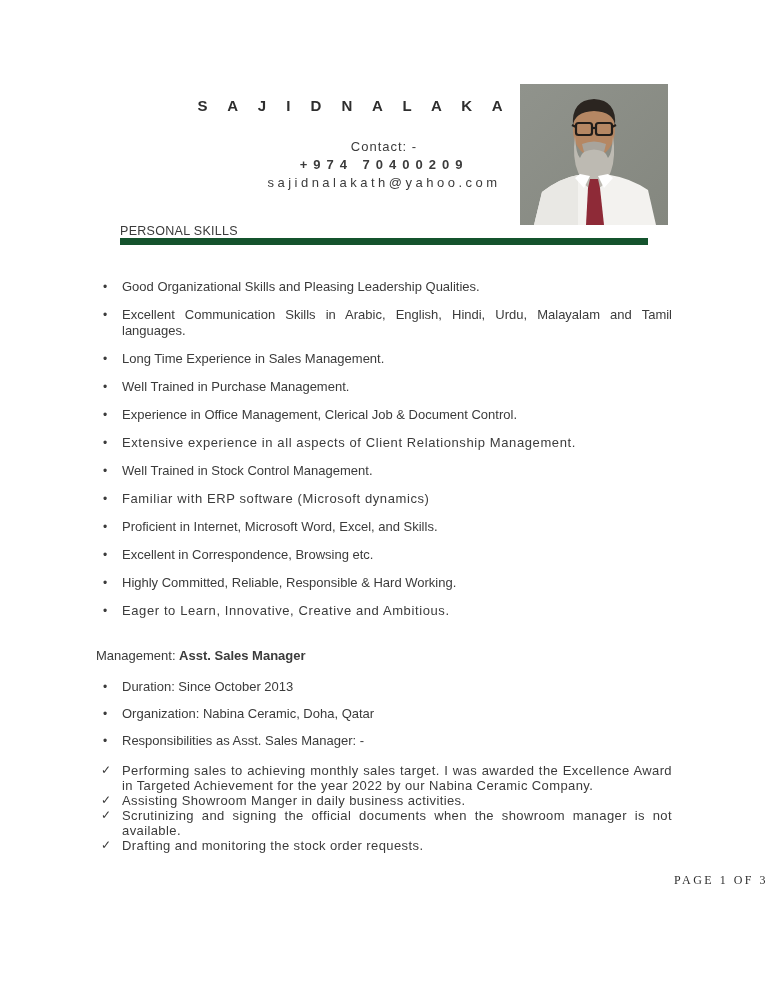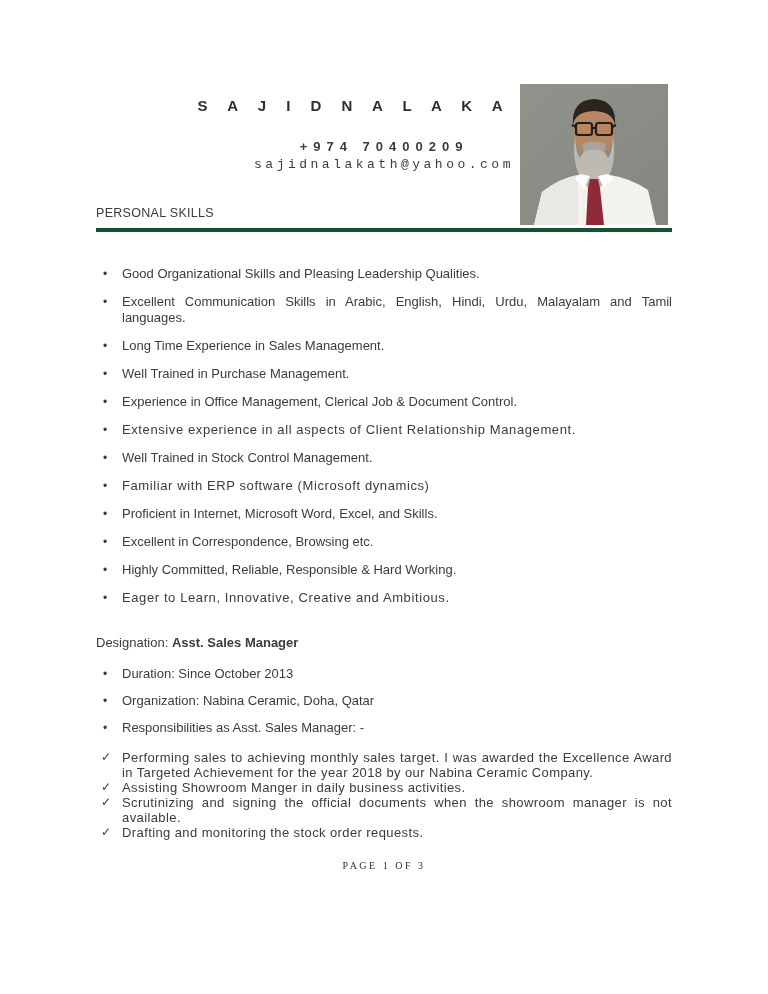--- a/index.html
+++ b/index.html
@@ -25,41 +25,41 @@
   .name {
     font-size: 15px;
     font-weight: bold;
     letter-spacing: 8px;
     color: #2e2e2e;
     white-space: nowrap;
   }
   .contact-block { margin-top: 24px; line-height: 18px; font-size: 13px; }
   .contact-label { letter-spacing: 1px; }
   .phone { letter-spacing: 6px; white-space: nowrap; font-weight: bold; }
-  .email { letter-spacing: 3.5px; white-space: nowrap; font-family: Liberation Mono, monospace; }
+  .email { letter-spacing: 3.5px; white-space: nowrap; }
 
   .photo {
     position: absolute;
     top: 84px;
     right: 100px;
     width: 148px;
     height: 141px;
     overflow: hidden;
   }
   .photo svg { display: block; }
 
   
   .section-heading {
-    margin: 0 96px;
+    margin: 0 120px;
     font-size: 12.5px;
     font-weight: normal;
     letter-spacing: 0.3px;
     color: #3a3a3a;
-    border-bottom: 4px solid #14532d;
-    padding-bottom: 8px;
+    border-bottom: 7px solid #14532d;
+    padding-bottom: 0;
   }
   .heading-skills { margin-top: 32px; }
   .heading-experience { margin-top: 19px; }
 
   
   .bullet-list { margin: 34px 96px 0 96px; }
   .bullet-item {
     display: flex;
     margin-bottom: 12px;
     font-size: 13px;
@@ -95,35 +95,36 @@
   .check-item .glyph {
     flex: 0 0 26px;
     padding-left: 5px;
     font-size: 12px;
   }
   .check-item .text { flex: 1; }
 
   
   .footer {
     margin-top: 20px;
-    text-align: center;
+    text-align: right;
     font-family: "Liberation Serif", serif;
-    font-size: 10px;
+    font-size: 12px;
     letter-spacing: 2.5px;
     color: #2f2f2f;
   }
 </style>
 </head>
 <body>
 
 <div class="page">
 
   <div class="header">
     <div class="name">S A J I D   N A L A K A T H</div>
     <div class="contact-block">
+      <div class="contact-label">Contact: -</div>
       <div class="phone">+974 70400209</div>
       <div class="email">sajidnalakath@yahoo.com</div>
     </div>
   </div>
 
   <div class="photo">
     <svg width="148" height="141" viewBox="0 0 148 141" xmlns="http://www.w3.org/2000/svg">
       <defs>
         <linearGradient id="bgGrad" x1="0" y1="0" x2="1" y2="1">
           <stop offset="0" stop-color="#90938c"></stop>
@@ -207,42 +208,42 @@
       <span class="text">Highly Committed, Reliable, Responsible &amp; Hard Working.</span>
     </div>
     <div class="bullet-item">
       <span class="glyph">•</span>
       <span class="text">Eager to Learn, Innovative, Creative and Ambitious.</span>
     </div>
   </div>
 
 
   <div class="designation-line">
-    <span>Designation: </span><span class="value">Asst. Sales Manager</span>
+    <span>Management: </span><span class="value">Asst. Sales Manager</span>
   </div>
 
   <div class="bullet-list exp-list">
     <div class="bullet-item">
       <span class="glyph">•</span>
       <span class="text">Duration: Since October 2013</span>
     </div>
     <div class="bullet-item">
       <span class="glyph">•</span>
       <span class="text">Organization: Nabina Ceramic, Doha, Qatar</span>
     </div>
     <div class="bullet-item">
       <span class="glyph">•</span>
       <span class="text">Responsibilities as Asst. Sales Manager: -</span>
     </div>
   </div>
 
   <div class="check-list">
     <div class="check-item">
       <span class="glyph">✓</span>
-      <span class="text">Performing sales to achieving monthly sales target. I was awarded the Excellence Award in Targeted Achievement for the year 2018 by our Nabina Ceramic Company.</span>
+      <span class="text">Performing sales to achieving monthly sales target. I was awarded the Excellence Award in Targeted Achievement for the year 2022 by our Nabina Ceramic Company.</span>
     </div>
     <div class="check-item">
       <span class="glyph">✓</span>
       <span class="text">Assisting Showroom Manger in daily business activities.</span>
     </div>
     <div class="check-item">
       <span class="glyph">✓</span>
       <span class="text">Scrutinizing and signing the official documents when the showroom manager is not available.</span>
     </div>
     <div class="check-item">

